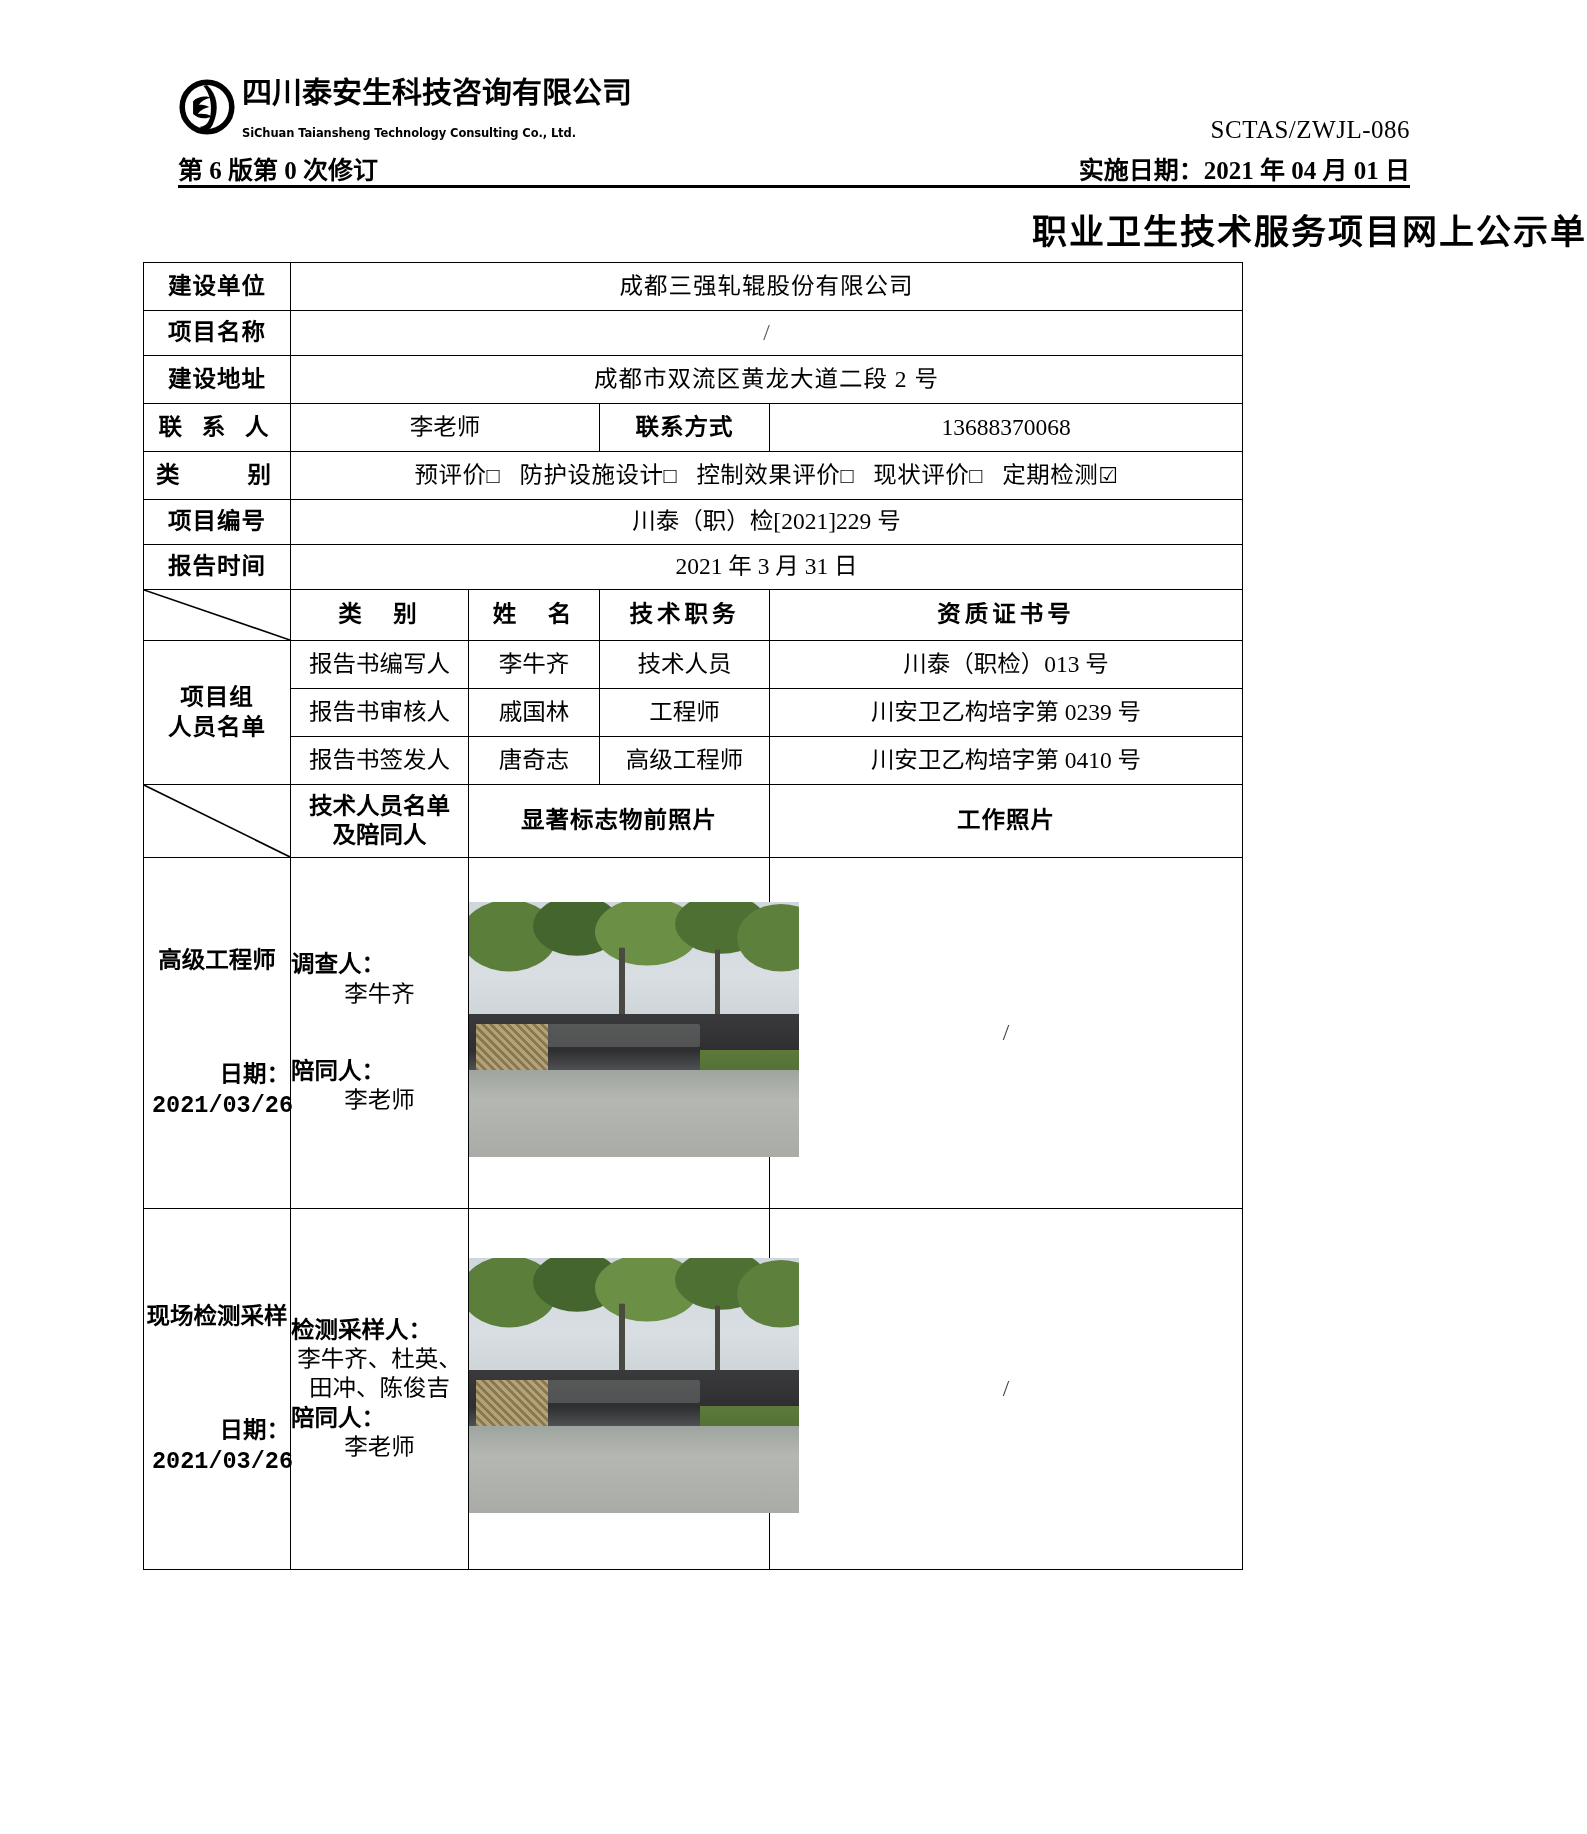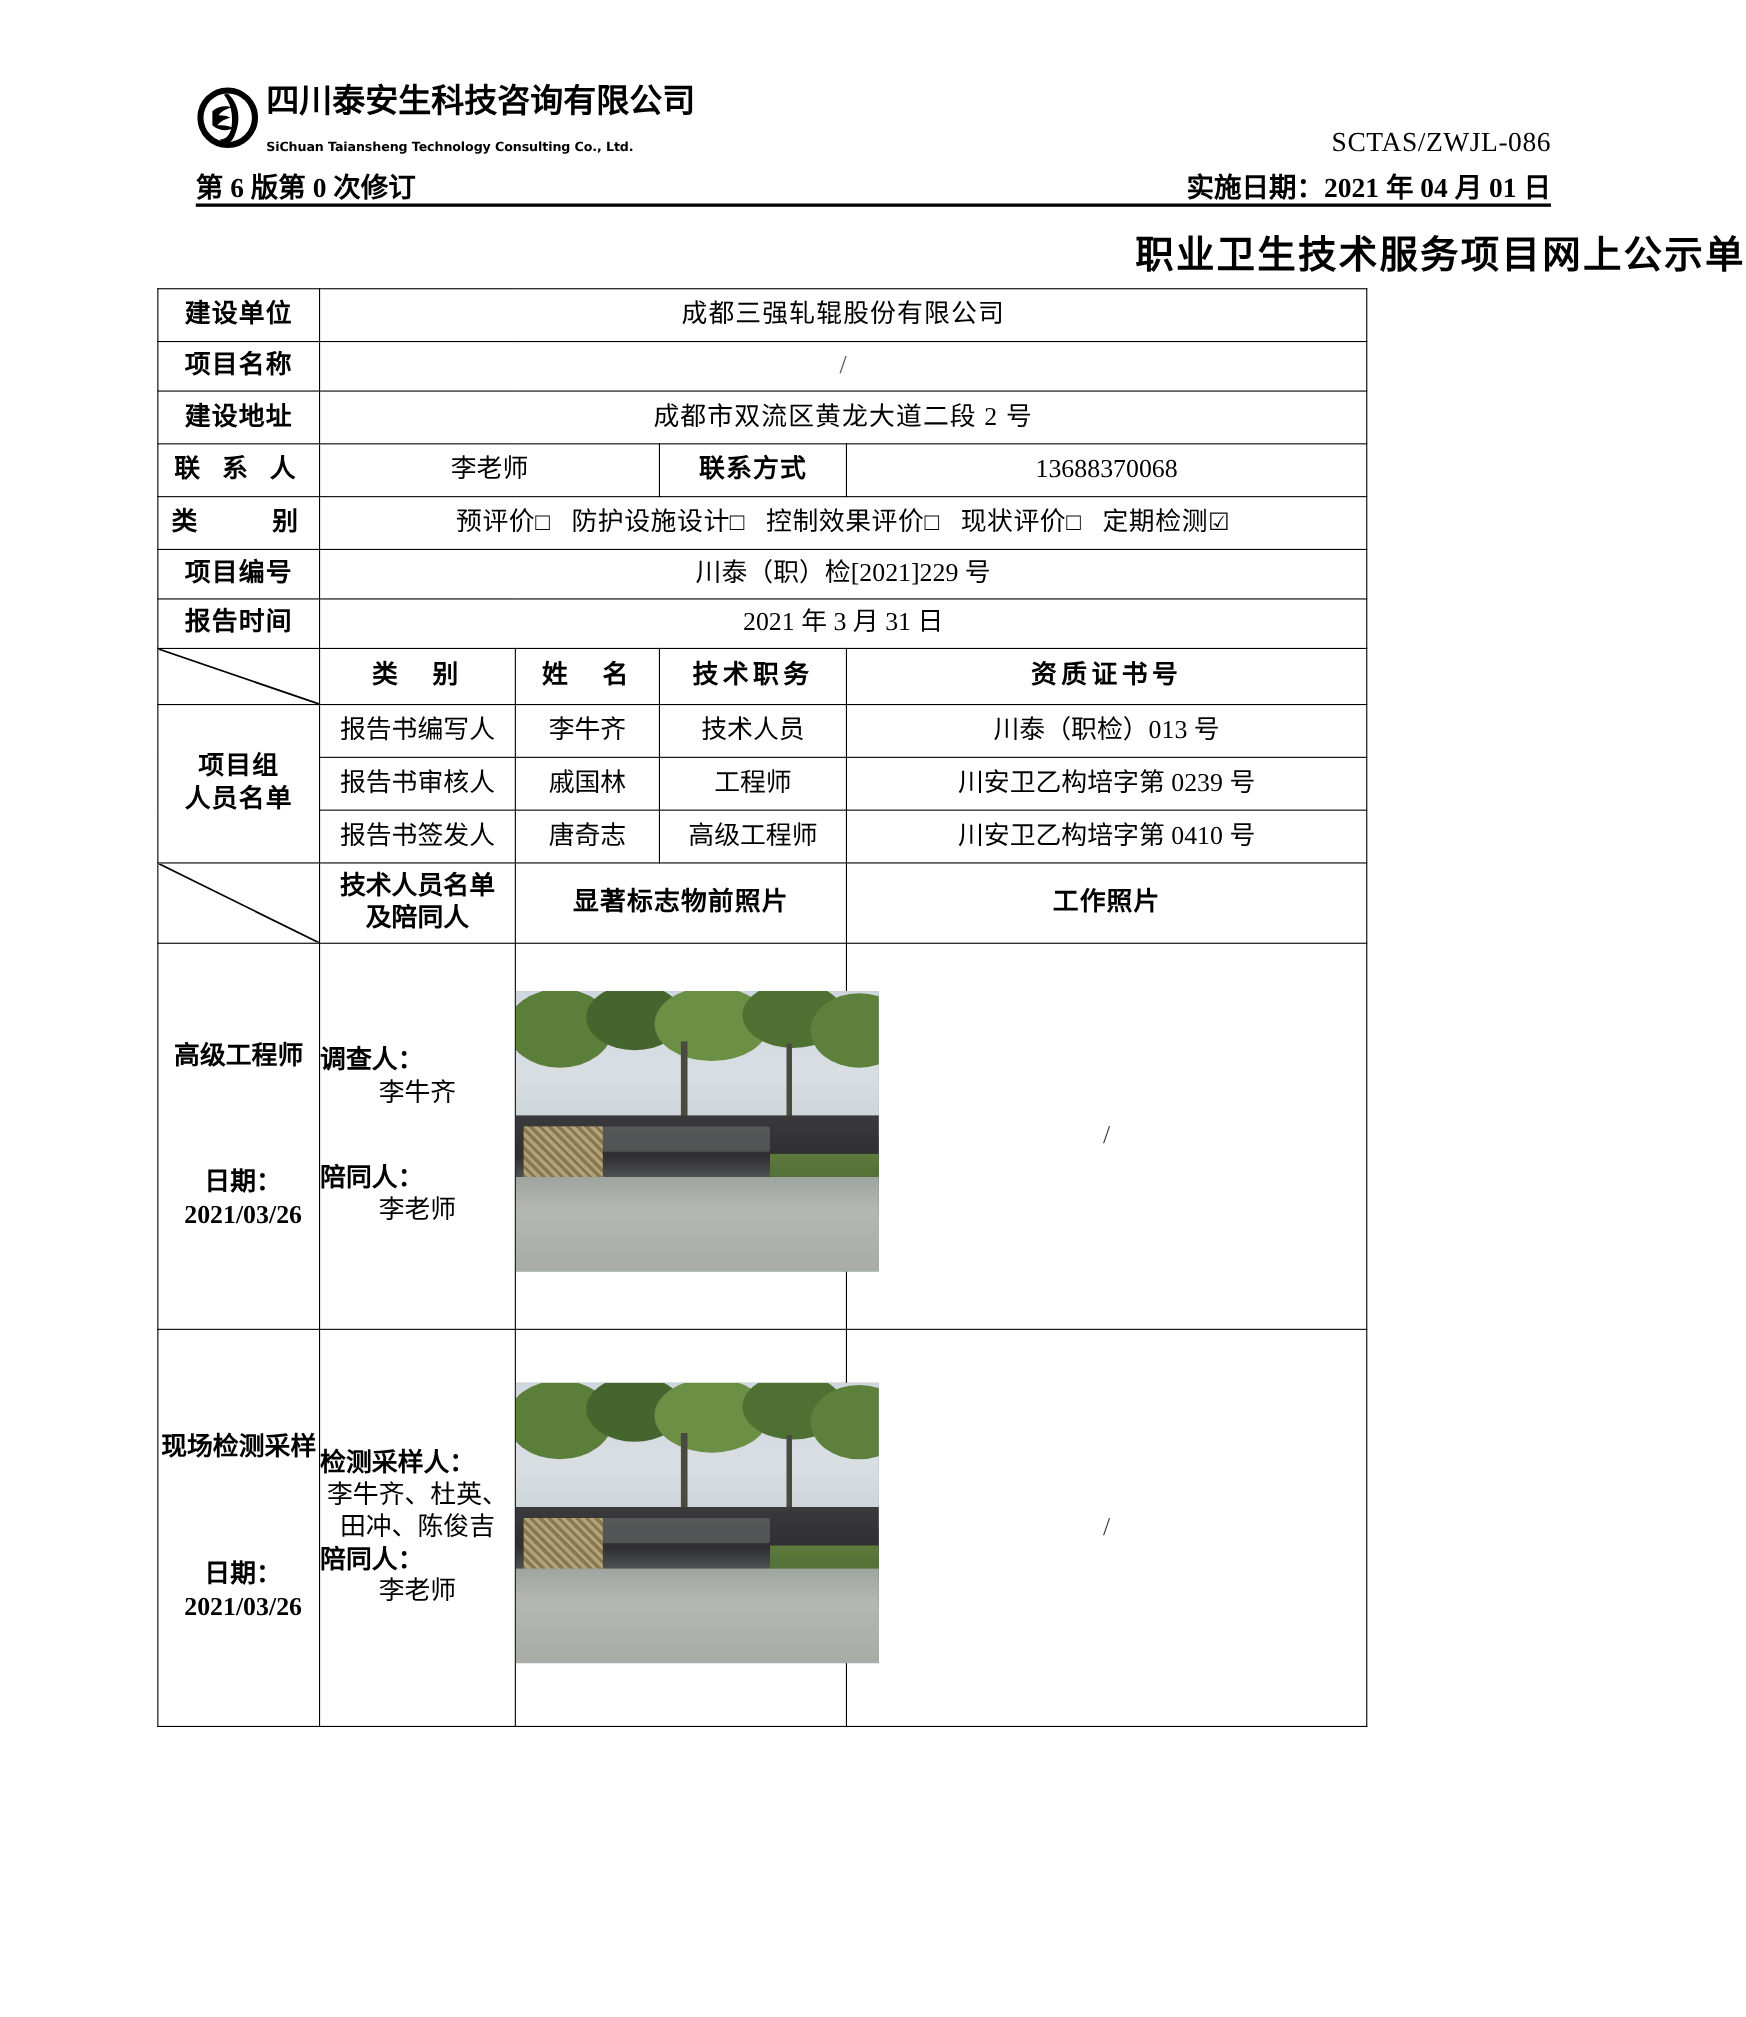--- a/index.html
+++ b/index.html
@@ -183,21 +183,21 @@
   }
 
   .stage-cell {
     text-align: center;
     font-size: 24px;
     font-weight: 700;
     line-height: 1.6;
     padding: 0 4px;
   }
   .stage-name { display:block; margin-bottom: 86px; }
-  .stage-date { display:block; text-align: center; padding-left: 8px; font-weight: 700; }
+  .stage-date { display:block; text-align: right; padding-left: 8px; font-weight: 700; font-family: Liberation Mono, monospace; }
   .stage-date .d2 { display:block; }
 
   .staff-cell {
     text-align: center;
     font-size: 25px;
     line-height: 1.5;
     padding: 0 6px;
   }
   .staff-role { display:block; text-align:left; font-weight:700; }
   .staff-names { display:block; }

